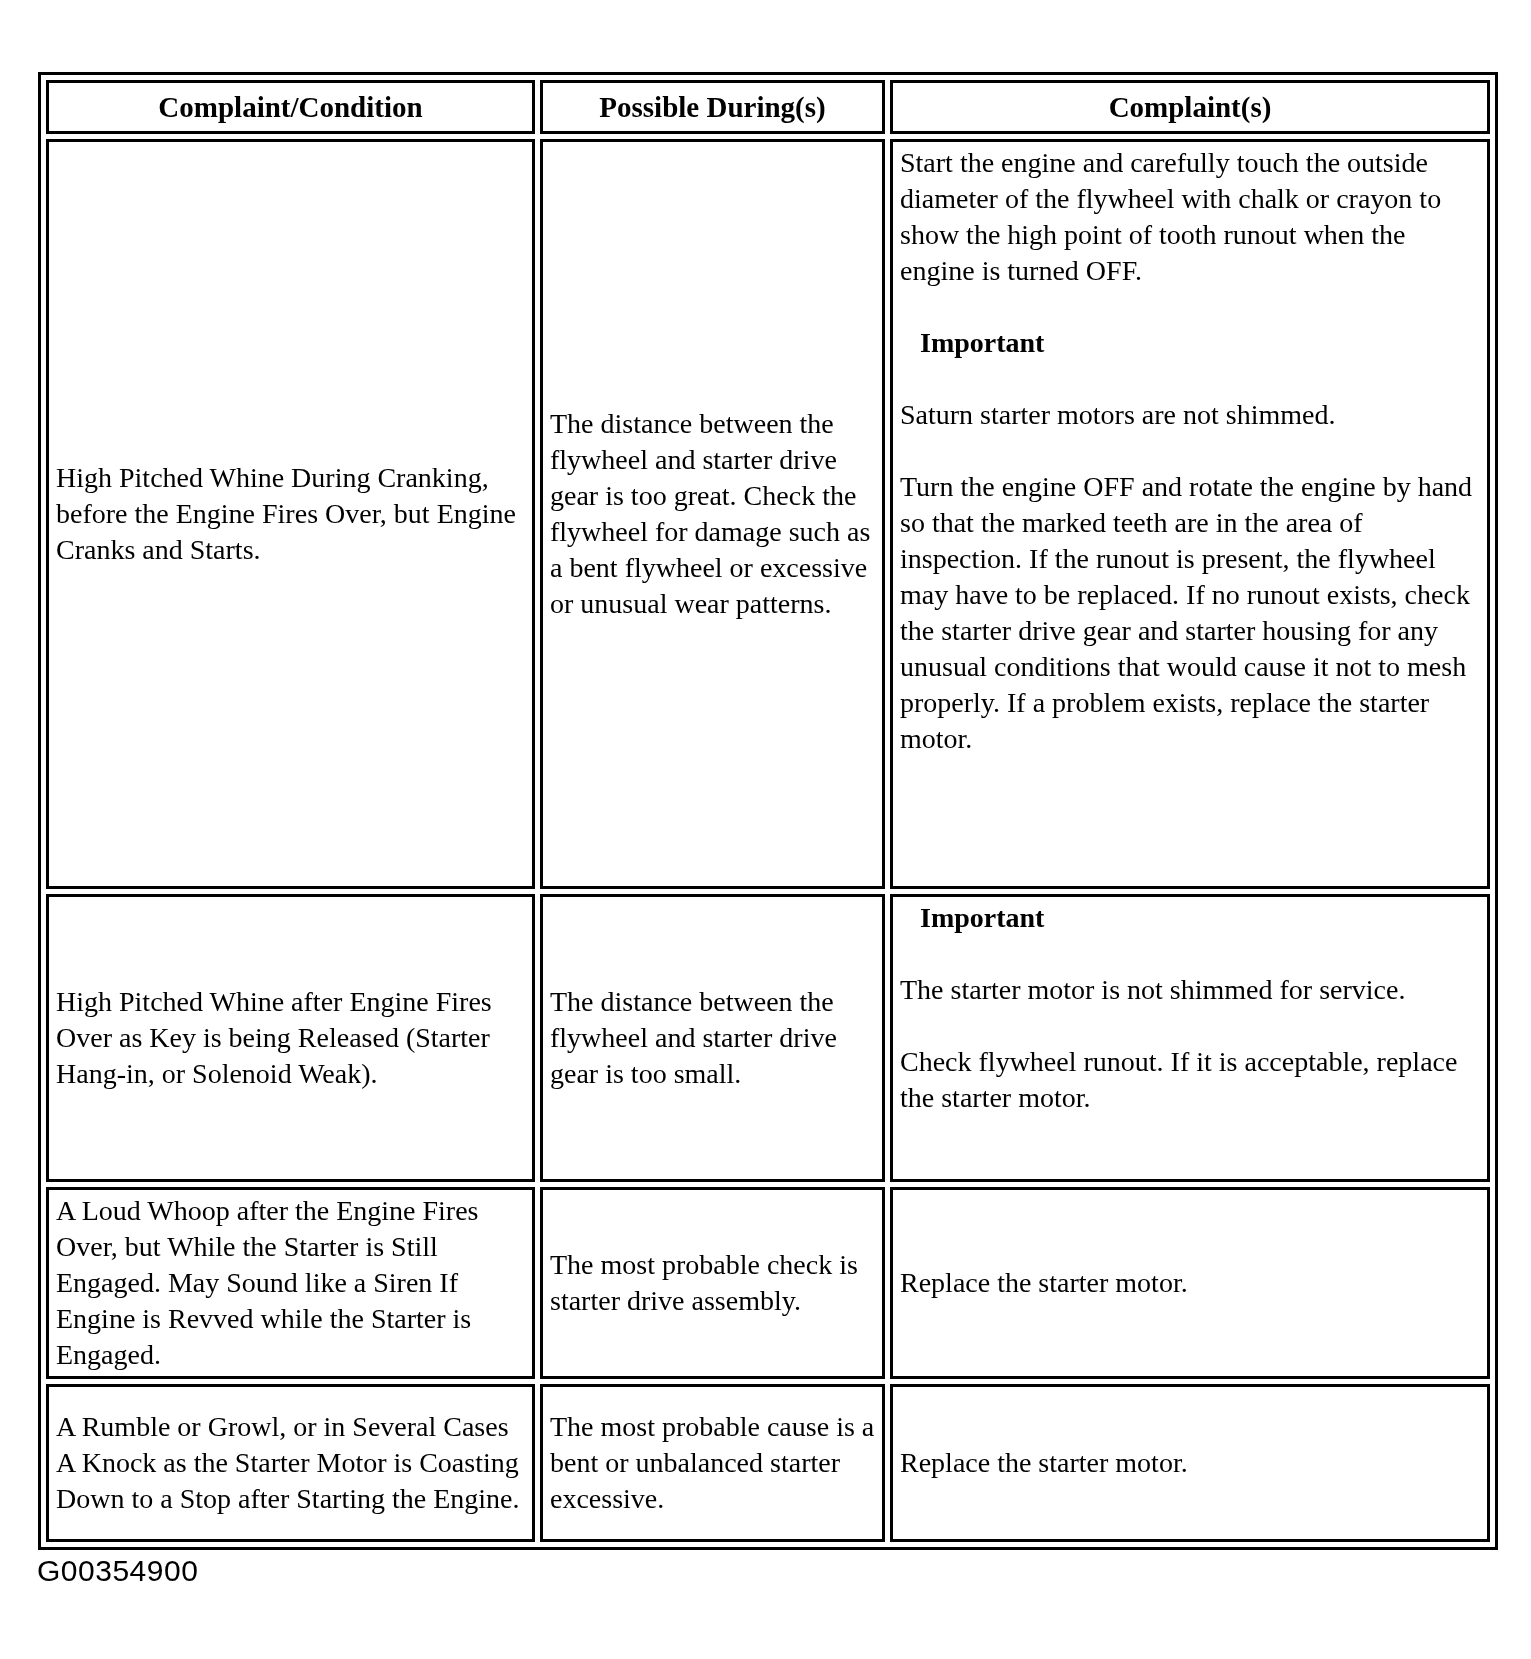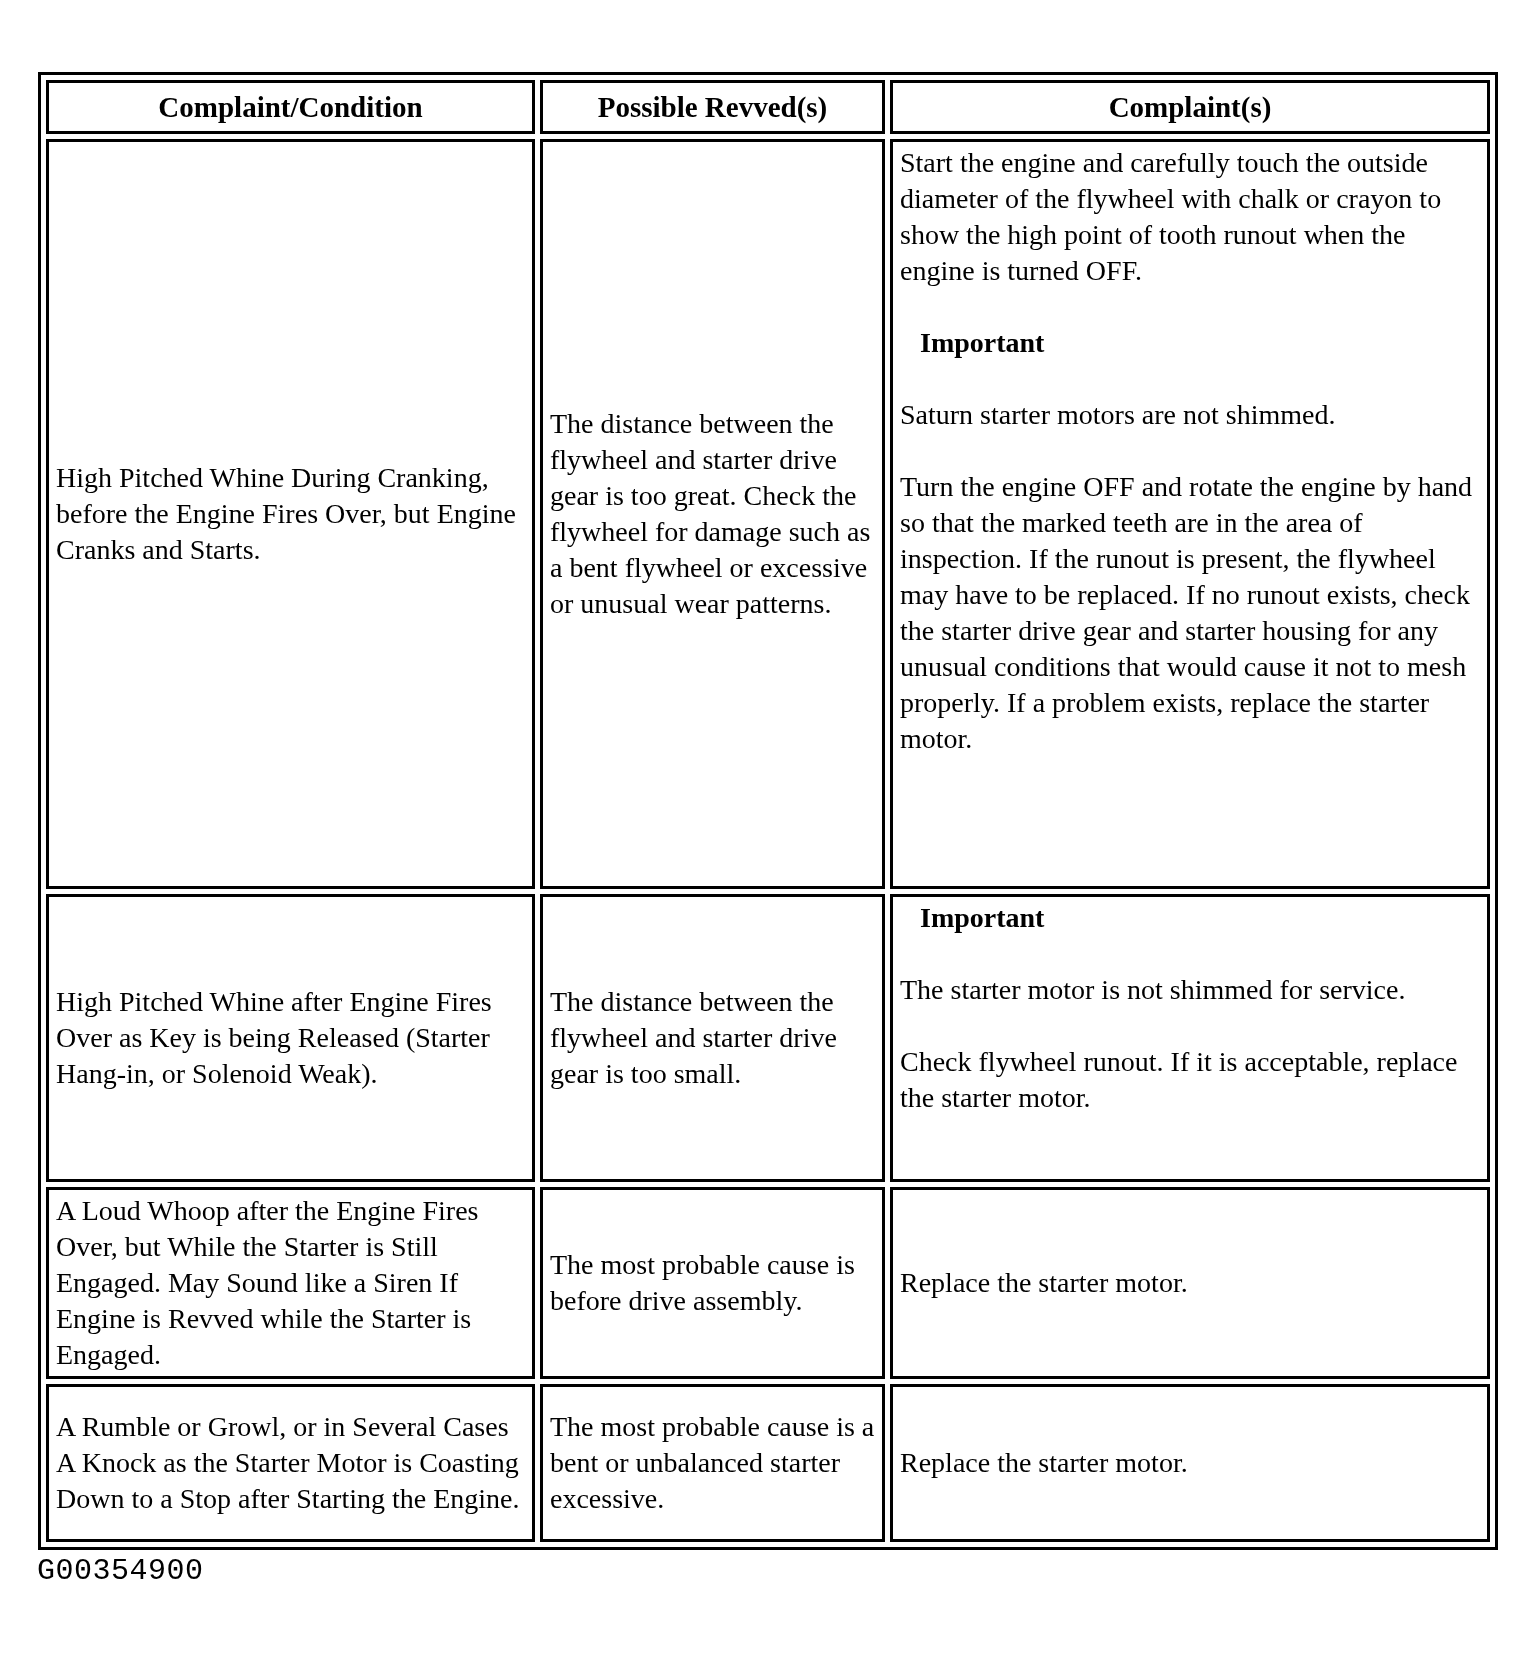--- a/index.html
+++ b/index.html
@@ -57,42 +57,42 @@
   tr.r2 { height: 288px; }
   tr.r3 { height: 192px; }
   tr.r4 { height: 158px; }
   td p { margin: 0; }
   td p + p { margin-top: 36px; }
   .bold { font-weight: bold; margin-left: 20px; }
   .figid {
     position: absolute;
     left: 37px;
     top: 1554px;
-    font-family: Liberation Mono, monospace;
+    font-family: Liberation Sans, sans-serif;
     font-size: 30px;
     line-height: 34px;
     letter-spacing: 0.5px;
     color: #000000;
   }
 </style>
 </head>
 <body>
 
 <div class="page">
 
   <table class="tbl">
     <colgroup>
       <col class="c1">
       <col class="c2">
       <col class="c3">
     </colgroup>
     <thead>
       <tr>
         <th>Complaint/Condition</th>
-        <th>Possible Revved(s)</th>
+        <th>Possible During(s)</th>
         <th>Complaint(s)</th>
       </tr>
     </thead>
     <tbody>
 
       <tr class="r1">
         <td>
           <p>High Pitched Whine During Cranking, before the Engine Fires Over, but Engine Cranks and Starts.</p>
         </td>
         <td>
@@ -118,21 +118,21 @@
           <p>The starter motor is not shimmed for service.</p>
           <p>Check flywheel runout. If it is acceptable, replace the starter motor.</p>
         </td>
       </tr>
 
       <tr class="r3">
         <td>
           <p>A Loud Whoop after the Engine Fires Over, but While the Starter is Still Engaged. May Sound like a Siren If Engine is Revved while the Starter is Engaged.</p>
         </td>
         <td>
-          <p>The most probable cause is before drive assembly.</p>
+          <p>The most probable check is starter drive assembly.</p>
         </td>
         <td>
           <p>Replace the starter motor.</p>
         </td>
       </tr>
 
       <tr class="r4">
         <td>
           <p>A Rumble or Growl, or in Several Cases A Knock as the Starter Motor is Coasting Down to a Stop after Starting the Engine.</p>
         </td>

